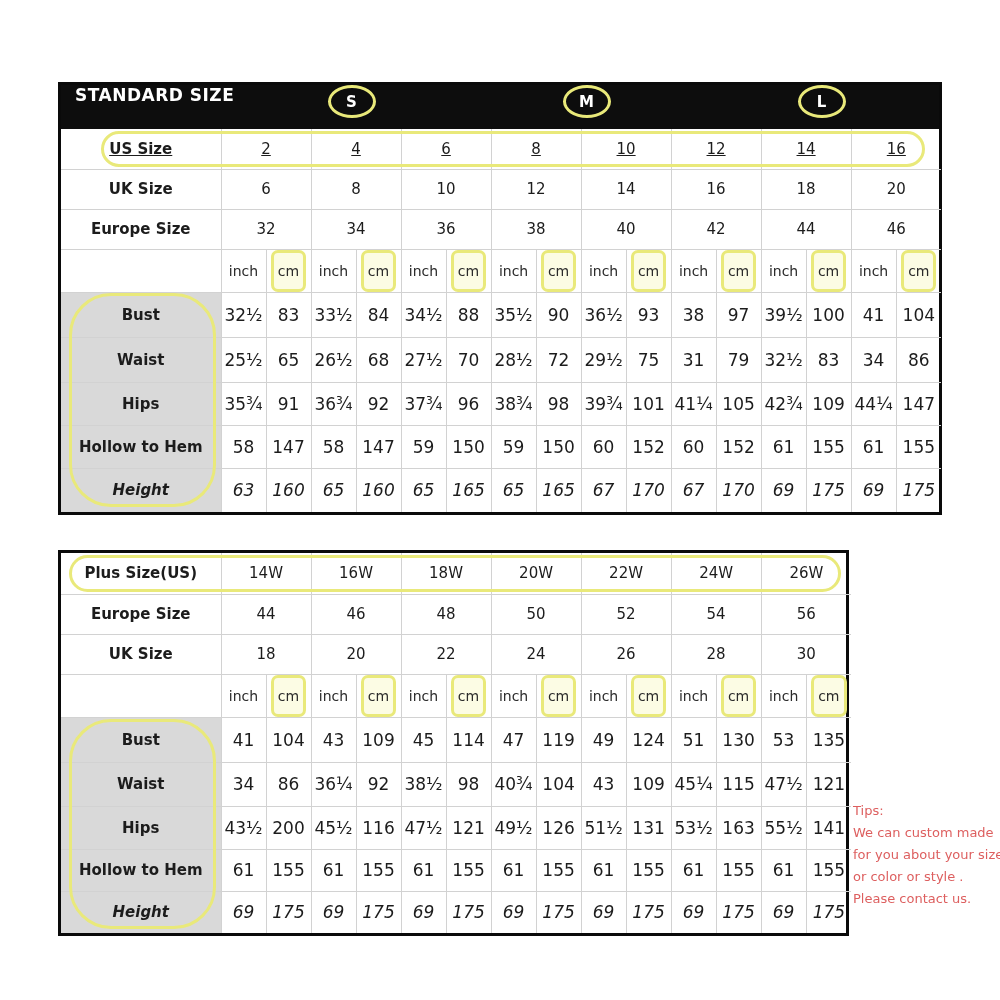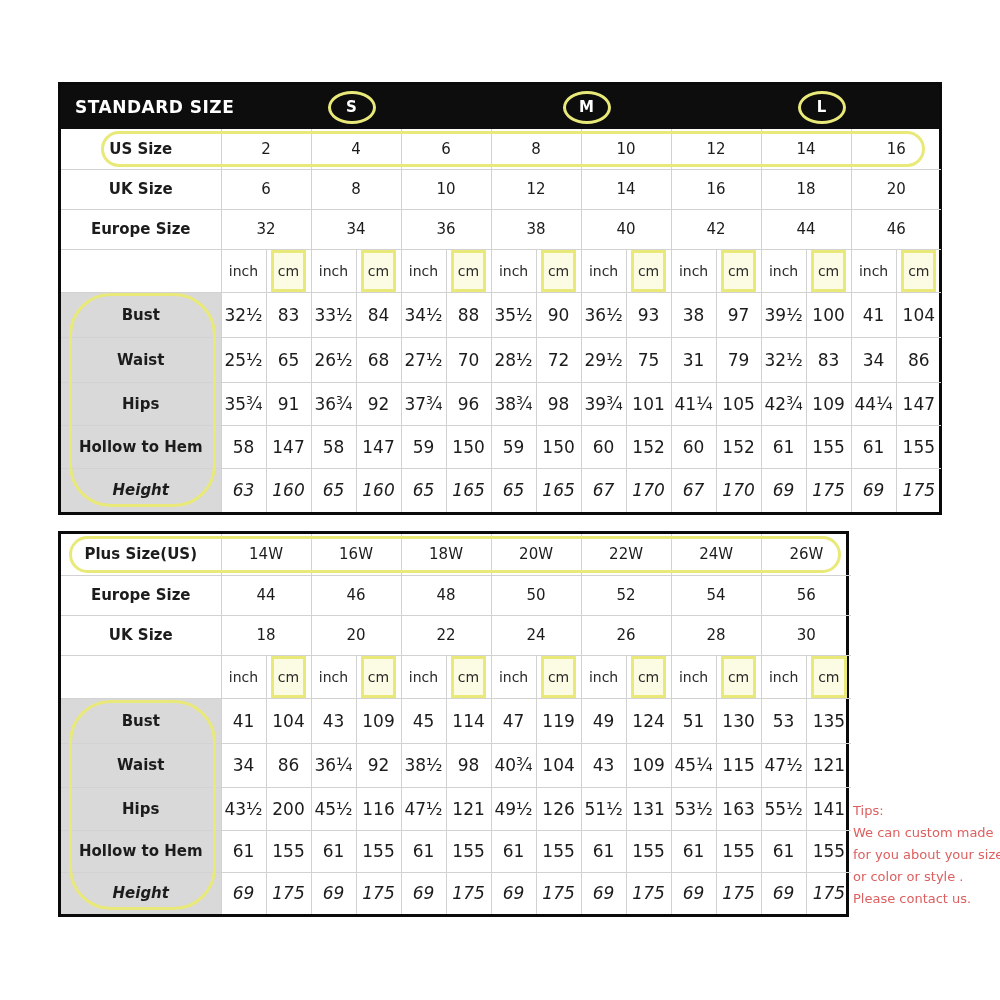--- a/index.html
+++ b/index.html
@@ -20,25 +20,25 @@
     color:var(--ink);
     overflow:hidden;
   }
   
   .tbl-section{
     position:absolute;
     border:3px solid #0a0a0a;
     background:#ffffff;
   }
   .std{left:58px;top:82px;width:884px;}
-  .plus{left:58px;top:531px;width:791px;}
+  .plus{left:58px;top:550px;width:791px;}
 
   
   .std-header{
-    display:flex;align-items:center;
+    display:flex;align-items:flex-start;
     height:44px;background:#0d0d0d;color:#ffffff;gap:13px;
   }
   .hdr-label{
     width:160px;padding-left:14px;
     font-size:17px;font-weight:bold;letter-spacing:.5px;
     white-space:nowrap;
   }
   .hdr-groups{flex:1;display:flex;}
   .hdr-group{flex:1;display:flex;justify-content:center;align-items:center;}
   .badge{
@@ -65,26 +65,26 @@
   td.lbl{font-weight:bold;font-size:15px;}
   td.lbl.measure{background:var(--gray);}
   td.size-val{font-size:15px;}
   td.unit-inch,td.unit-cm{font-size:14px;color:#2a2a2a;}
   td.val{font-size:17px;}
   .cm-box{
     display:inline-block;
     min-width:33px;
     padding:10px 4px;
     border:3px solid var(--yellow);
-    border-radius:0;
+    border-radius:7px;
     background:var(--yellow-fill);
   }
 
   
-  .std tbody tr:nth-child(1){height:40px;}
+  .std tbody tr:nth-child(1){height:40px;text-decoration:underline;}
   .std tbody tr:nth-child(2){height:40px;}
   .std tbody tr:nth-child(3){height:40px;}
   .std tbody tr:nth-child(4){height:42px;}
   .std tbody tr:nth-child(5){height:45px;}
   .std tbody tr:nth-child(6){height:45px;}
   .std tbody tr:nth-child(7){height:43px;}
   .std tbody tr:nth-child(8){height:43px;}
   .std tbody tr:nth-child(9){height:44px;}
 
   .plus tbody tr:nth-child(1){height:41px;}

